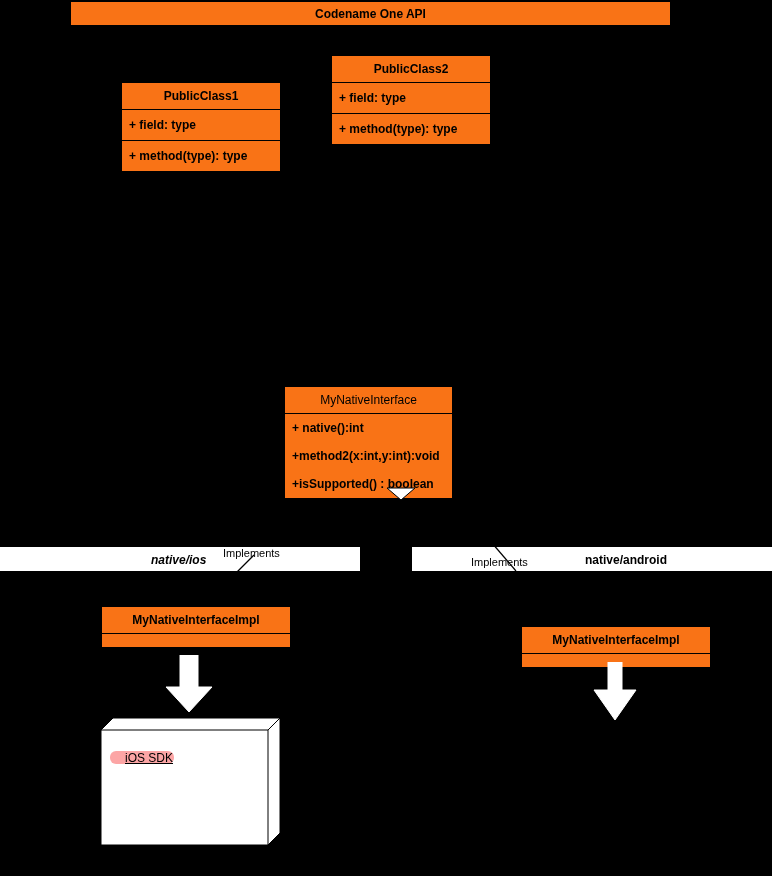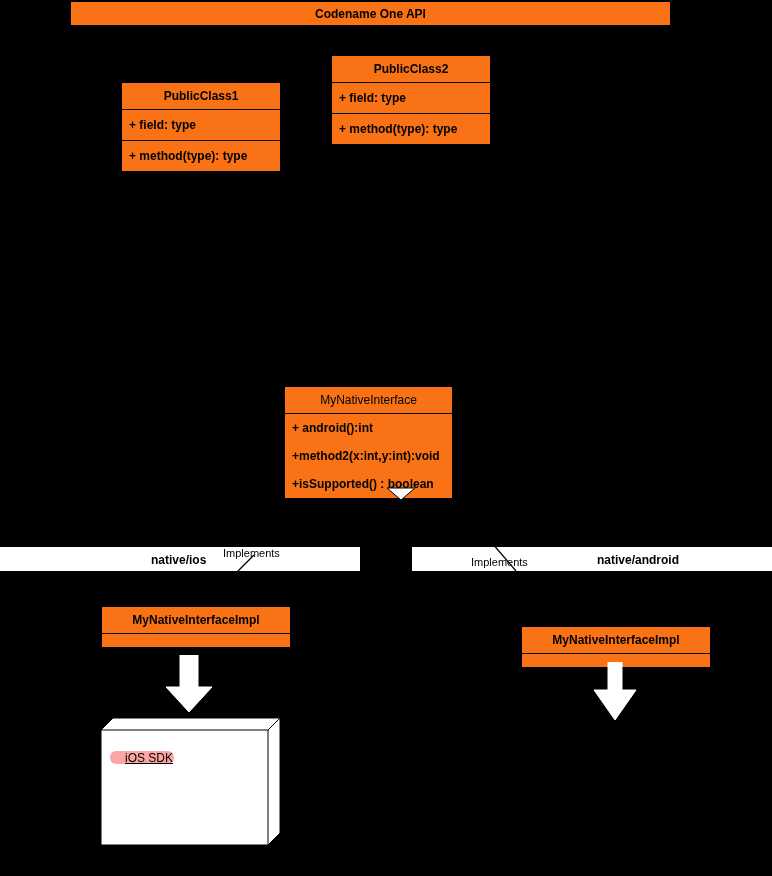--- a/index.html
+++ b/index.html
@@ -82,22 +82,22 @@
   #pkg-ios { left: -1px; top: 546px; width: 362px; }
   #pkg-android { left: 411px; top: 546px; width: 362px; }
   .pkg-name {
     position: absolute;
     font-size: 12px;
     font-weight: bold;
     line-height: 1;
     top: 7px;
     white-space: nowrap;
   }
-  #pkg-ios .pkg-name { left: 151px; }
-  #pkg-android .pkg-name { left: 137px; padding-left: 48px; }
+  #pkg-ios .pkg-name { left: 151px; font-style: italic; }
+  #pkg-android .pkg-name { left: 125px; padding-left: 48px; }
   .pkg-impl-label {
     position: absolute;
     font-size: 11px;
     line-height: 1;
     top: 1px;
     white-space: nowrap;
   }
   #pkg-ios .pkg-impl-label { left: 223px; }
   #pkg-android .pkg-impl-label { left: 59px; top: 10px; }
 
@@ -144,21 +144,21 @@
   </div>
 
   <div class="uml-box" id="public-class-2">
     <div class="uml-title bold">PublicClass2</div>
     <div class="uml-row uml-sep">+ field: type</div>
     <div class="uml-row uml-sep">+ method(type): type</div>
   </div>
 
   <div class="uml-box" id="native-interface">
     <div class="uml-title">MyNativeInterface</div>
-    <div class="uml-row uml-sep">+ android():int</div>
+    <div class="uml-row uml-sep">+ native():int</div>
     <div class="uml-row">+method2(x:int,y:int):void</div>
     <div class="uml-row">+isSupported() : boolean</div>
   </div>
 
   <svg class="impl-arrowhead" style="position:absolute;left:385px;top:487px;width:40px;height:18px;overflow:visible;">
     <polygon points="2,1 30,1 16,13" fill="#ffffff" stroke="#000000" stroke-width="1"></polygon>
   </svg>
 
   <div class="pkg-bar" id="pkg-ios">
     <span class="pkg-name">native/ios</span>

